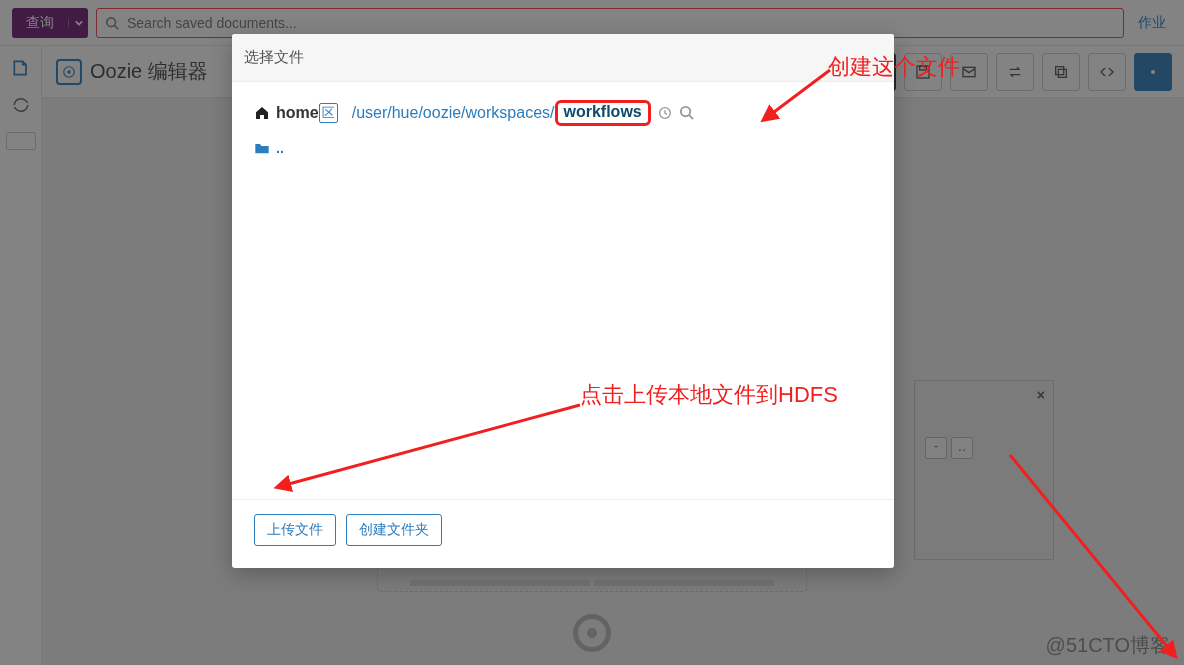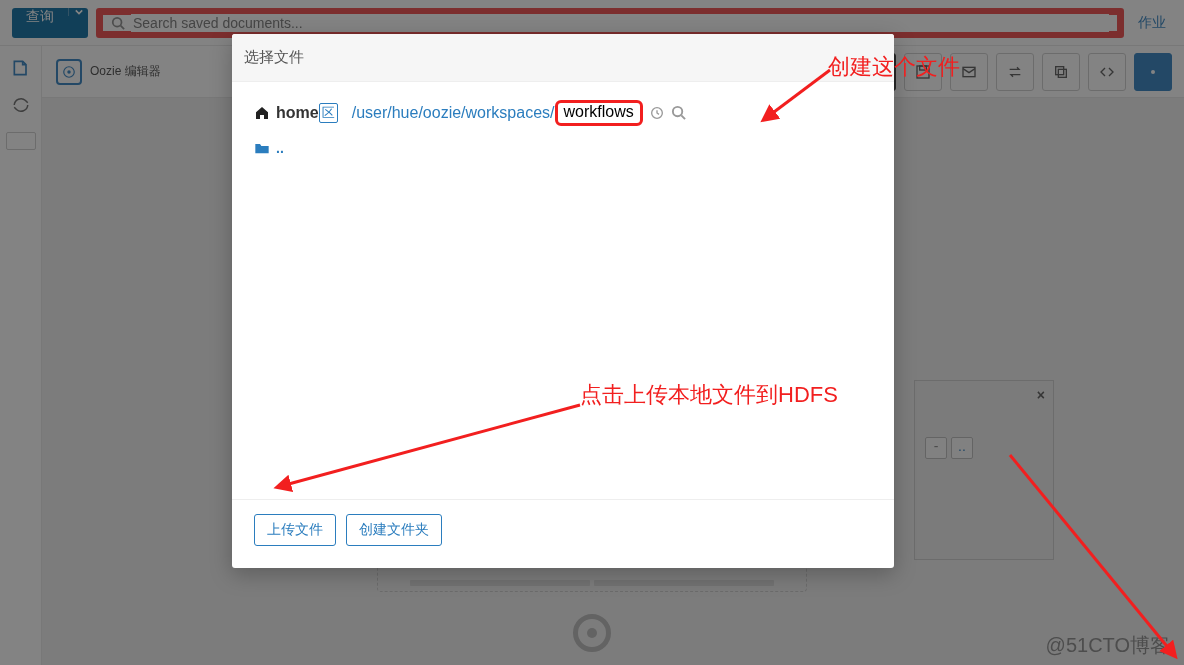--- a/index.html
+++ b/index.html
@@ -17,41 +17,41 @@
   .topbar {
     background: #fff;
     height: 46px;
     display: flex;
     align-items: center;
     padding: 0 12px;
     gap: 8px;
     border-bottom: 1px solid #e6e6e6;
   }
   .btn-query {
-    background: #0369a1;
+    background: #701a75;
     color: #fff;
     height: 30px;
     border-radius: 3px;
     display: flex;
-    align-items: flex-start;
+    align-items: center;
     overflow: hidden;
   }
   .btn-query .main {
     padding: 0 14px;
   }
   .btn-query .caret-part {
     border-left: 1px solid rgba(255,255,255,0.3);
     width: 20px;
     display: flex;
     align-items: center;
     justify-content: center;
   }
   .search-wrap {
     flex: 1;
-    border: 7px solid #ef4444;
+    border: 1px solid #ef4444;
     border-radius: 3px;
     height: 30px;
     display: flex;
     align-items: center;
     padding: 0 8px;
     color: #aaa;
     gap: 6px;
   }
   .search-wrap input {
     border: none;
@@ -68,21 +68,21 @@
     background: #fff;
     height: 52px;
     display: flex;
     align-items: center;
     padding: 0 12px;
     border-bottom: 1px solid #e6e6e6;
     gap: 16px;
   }
   .oozie-title {
     display: flex; align-items: center; gap: 8px;
-    color: #444; font-size: 12px;
+    color: #444; font-size: 20px;
   }
   .oozie-badge {
     width: 26px; height: 26px; border:2px solid #2b7dbe; border-radius:4px;
     display:flex;align-items:center;justify-content:center;color:#2b7dbe;
   }
   .right-icons {
     margin-left: auto;
     display: flex;
     gap: 8px;
   }
@@ -160,21 +160,21 @@
   }
   .crumbs {
     display:flex; align-items:center; flex-wrap:wrap; gap:0;
     font-size:16px; color:#2b7dbe;
   }
   .crumbs .home {
     color:#333; font-weight:700; display:flex; align-items:center; gap:6px;
   }
   .crumbs .sep { color:#2b7dbe; }
   .crumb-link { color:#2b7dbe; }
-  .crumb-current { color:#000000; font-weight:400; }
+  .crumb-current { color:#0c4a6e; font-weight:700; }
   .red-box { border:3px solid #f21f1f; border-radius:6px; padding:0 6px 2px; }
   .after-icons { color:#999; margin-left:6px; display:flex; gap:6px; }
   .zone-chip { border:1px solid #2b7dbe; color:#2b7dbe; padding:0 2px; font-size:13px; border-radius:2px; }
   .dotdot { display:flex; align-items:center; gap:6px; color:#2b7dbe; font-weight:700; margin-top:14px; }
 
   .modal-foot {
     border-top:1px solid #eee;
     padding: 14px 22px 22px;
     display:flex; gap:10px;
   }

